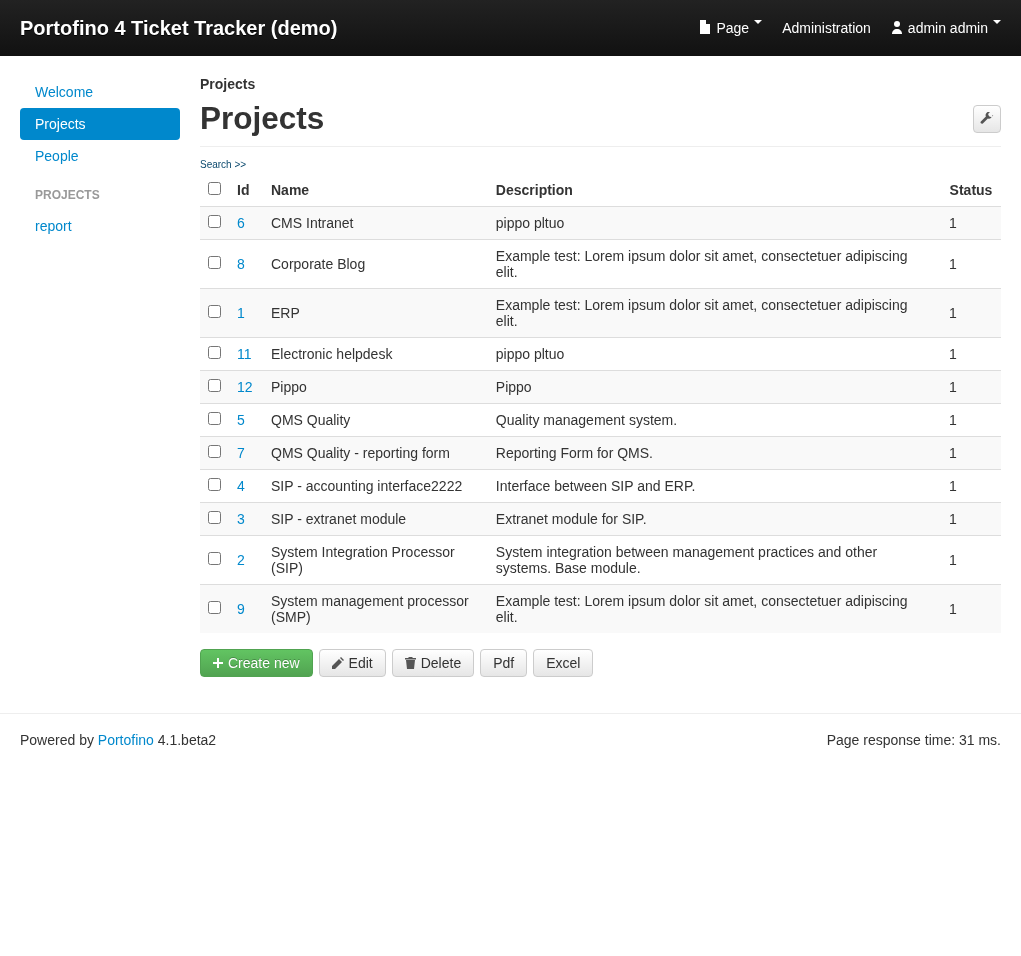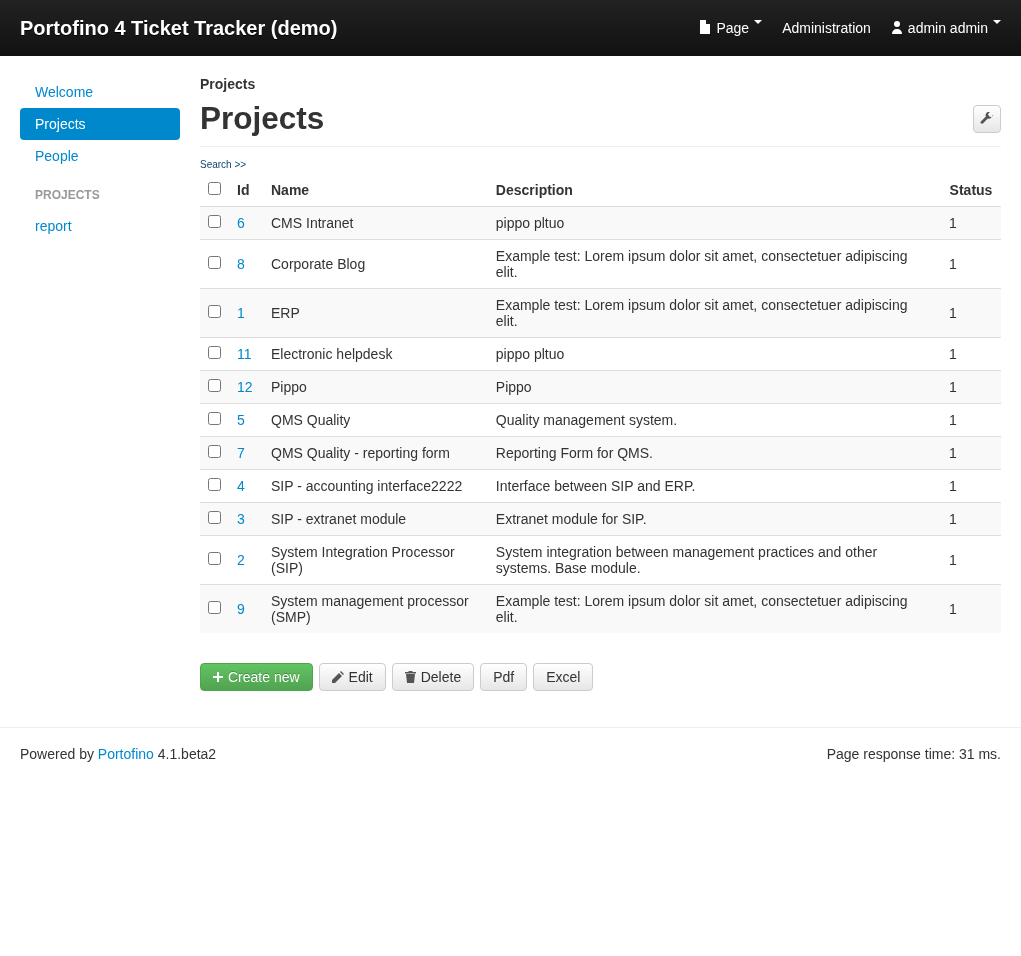--- a/index.html
+++ b/index.html
@@ -26,21 +26,21 @@
 .search-link { color: #0c4a6e; font-size: 10px; cursor: pointer; display: inline-block; margin-bottom: 4px; }
 
 table { width: 100%; border-collapse: collapse; }
 th { text-align: left; font-weight: bold; padding: 8px; border-bottom: 1px solid #ddd; font-size: 14px; }
 td { padding: 8px; border-top: 1px solid #ddd; font-size: 14px; vertical-align: middle; }
 tbody tr:nth-child(odd) td { background: #f9f9f9; }
 td.id-col a { color: #0088cc; text-decoration: none; cursor: pointer; }
 .checkbox-col { width: 24px; }
 .id-col { width: 34px; }
 
-.button-row { margin-top: 30px; display: flex; gap: 6px; }
+.button-row { margin-top: 16px; display: flex; gap: 6px; }
 .btn { padding: 5px 12px; font-size: 14px; border-radius: 4px; border: 1px solid #ccc; background: linear-gradient(#fff, #e6e6e6); cursor: pointer; display: inline-flex; align-items: center; gap: 5px; color: #333; }
 .btn-success { background: linear-gradient(#62c462, #51a351); border-color: #51a351; color: #fff; text-shadow: 0 -1px 0 rgba(0,0,0,0.25); }
 
 .footer { border-top: 1px solid #eee; margin-top: 36px; padding: 18px 20px; display: flex; justify-content: space-between; font-size: 14px; color: #333; }
 .footer a { color: #0088cc; text-decoration: none; }
 
 svg { display: block; }
 </style>
 </head>
 <body>

